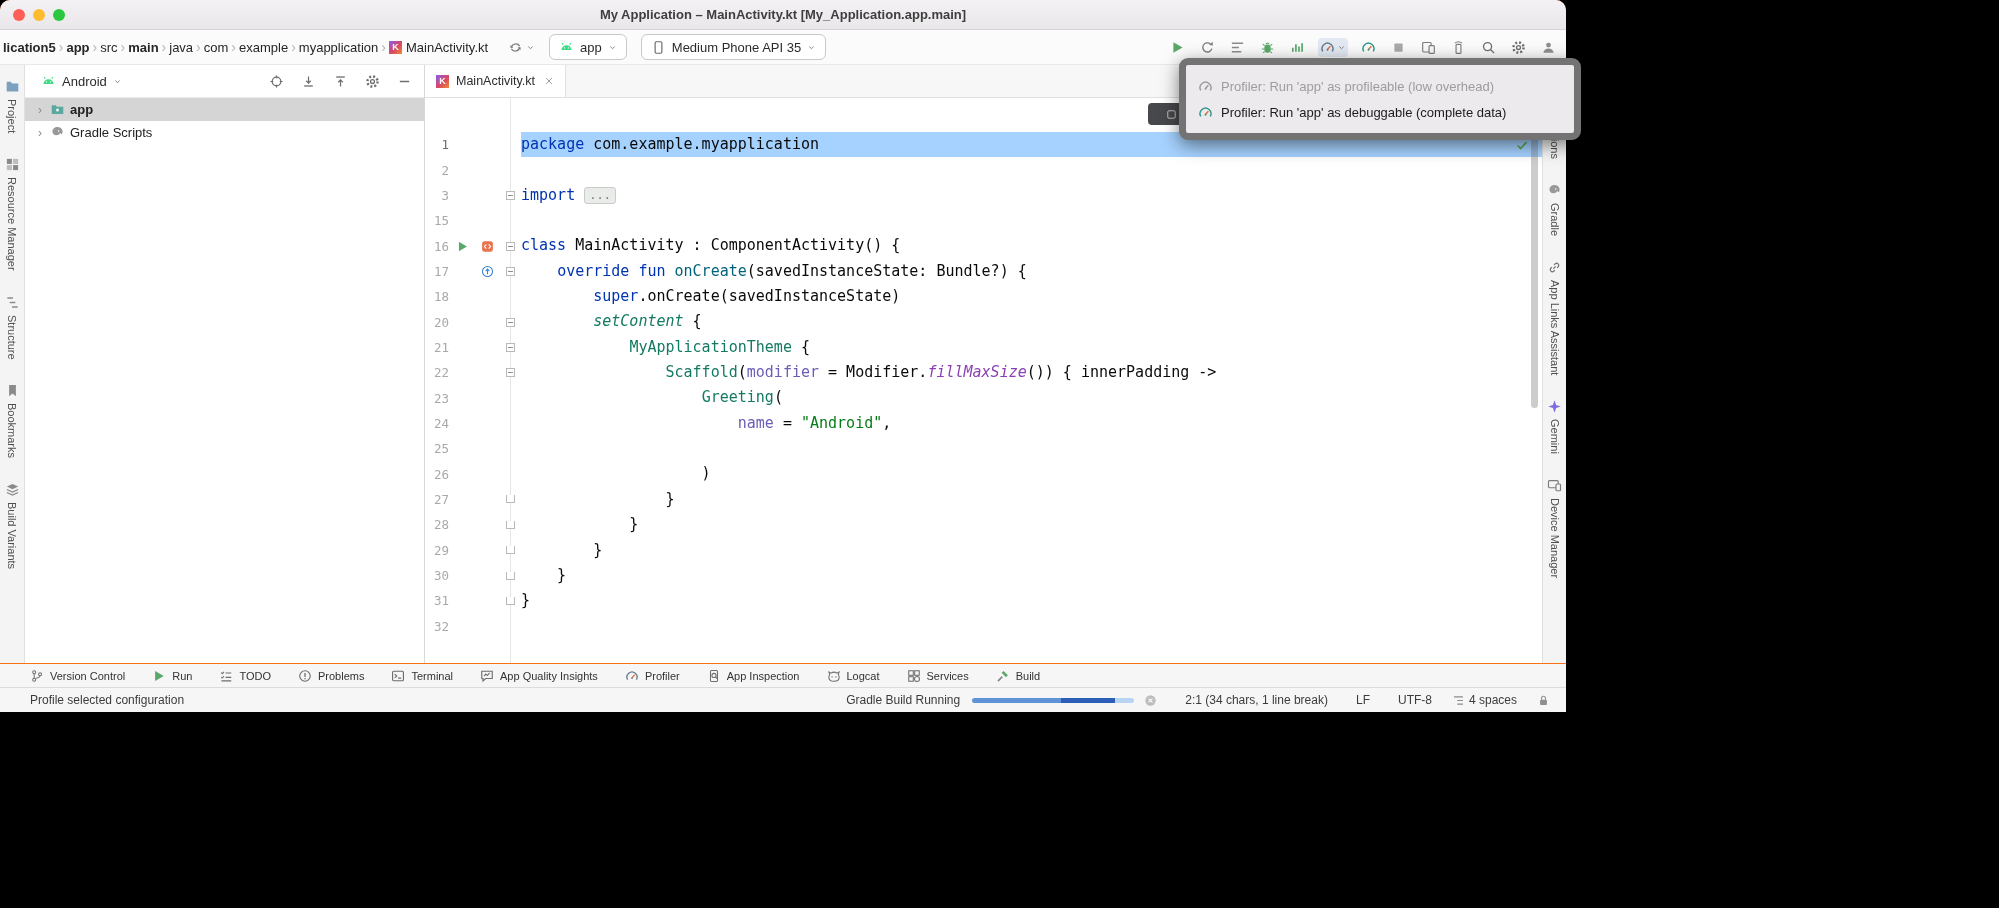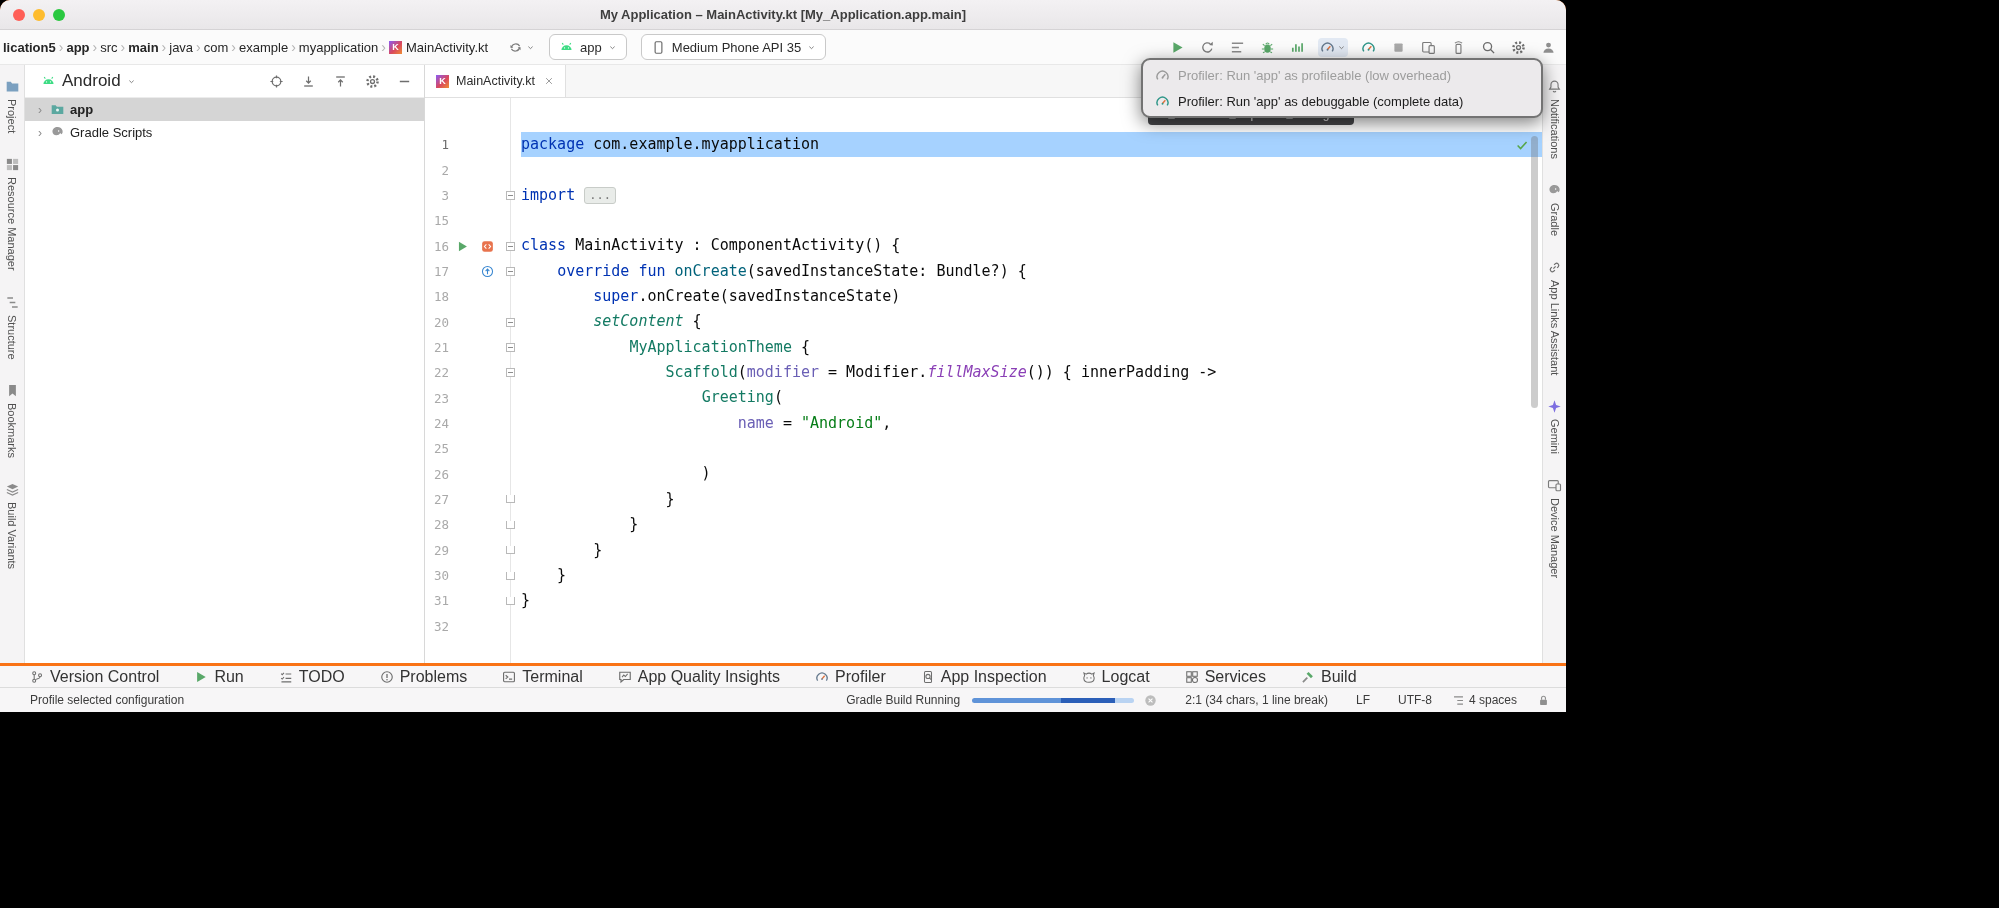--- a/index.html
+++ b/index.html
@@ -24,21 +24,21 @@
 .tactions{position:absolute;right:8px;top:0;height:100%;display:flex;align-items:center;gap:11px}
 .tbtn{display:inline-flex;align-items:center;gap:2px;padding:2px;border-radius:4px}
 .tbtn.act{background:#e2e9f3}
 .main{flex:1;display:flex;min-height:0}
 .stripe{background:#f5f4f5;display:flex;flex-direction:column;align-items:center;overflow:hidden;gap:24px;padding-top:14px}
 .lstripe{width:25px;border-right:1px solid #e0e0e0}
 .rstripe{width:24px;border-left:1px solid #e0e0e0}
 .sitem{display:flex;flex-direction:column;align-items:center;gap:5px}
 .vlabel{writing-mode:vertical-rl;font-size:11px;color:#4f4f4f}
 .project{width:400px;border-right:1px solid #d8d8d8;display:flex;flex-direction:column;background:#fff}
-.phead{height:33px;flex:none;border-bottom:1px solid #ececec;display:flex;align-items:center;gap:6px;padding:0 10px 0 16px;font-size:17px;color:#2b2b2b}
+.phead{height:33px;flex:none;border-bottom:1px solid #ececec;display:flex;align-items:center;gap:6px;padding:0 10px 0 16px;font-size:13px;color:#2b2b2b}
 .phicons{margin-left:auto;display:flex;gap:13px;align-items:center}
 .tree{font-size:13px;color:#222}
 .trow{height:23px;display:flex;align-items:center;gap:5px;padding-left:10px}
 .trow.tsel{background:#d5d5d5}
 .tchev{color:#8c8c8c;font-size:12px;width:10px;text-align:center}
 .editorcol{flex:1;display:flex;flex-direction:column;min-width:0;background:#fff}
 .tabbar{height:33px;flex:none;background:#f7f7f7;border-bottom:1px solid #e0e0e0;display:flex}
 .tab{display:flex;align-items:center;gap:6px;padding:0 10px;font-size:12.5px;color:#2b2b2b;background:#fff;border-right:1px solid #e0e0e0}
 .tclose{margin-left:2px;width:12px;height:12px}
 .kot{display:inline-flex;width:13px;height:13px;background:linear-gradient(135deg,#8a5cf5 0%,#d9485e 55%,#ef8e33 100%);color:#fff;font-size:9px;font-weight:bold;align-items:center;justify-content:center}
@@ -61,38 +61,38 @@
 .sg-fn{color:#00627a}
 .sg-cmp{color:#137a63}
 .sg-cmpi{color:#137a63;font-style:italic}
 .sg-arg{color:#6a5fb5}
 .sg-ext{color:#8a3fb6;font-style:italic}
 .sg-str{color:#067d17}
 .sg-p{color:#0a0a0a}
 .fchip{display:inline-block;background:#e9ece9;border:1px solid #c8ccc8;border-radius:3px;color:#7a7a7a;font-size:12px;line-height:15px;padding:0 4px;vertical-align:middle}
 .checkmark{position:absolute;top:40px;right:13px;width:14px;height:14px}
 .scrollthumb{position:absolute;top:38px;right:4px;width:7px;height:272px;border-radius:4px;background:rgba(110,110,110,.35)}
-.btoolbar{height:24px;flex:none;border-top:3px solid #f97316;background:#f7f6f7;display:flex;align-items:center;gap:35px;padding-left:30px;font-size:16px;color:#333;white-space:nowrap}
+.btoolbar{height:24px;flex:none;border-top:1px solid #f97316;background:#f7f6f7;display:flex;align-items:center;gap:27px;padding-left:30px;font-size:11px;color:#333;white-space:nowrap}
 .btitem{display:inline-flex;align-items:center;gap:6px}
 .btitem .icon{width:14px;height:14px}
 .statusbar{height:25px;flex:none;border-top:1px solid #dcdcdc;background:#f7f6f7;display:flex;align-items:center;font-size:12px;color:#3c3c3c;padding:0 16px 0 30px;white-space:nowrap}
 .sbbuild{margin-left:auto}
 .progress{width:162px;height:5px;border-radius:3px;overflow:hidden;display:flex;margin-left:12px}
 .progress .p1{width:55%;background:#5f93d8}
 .progress .p2{width:33%;background:#2b5fb8}
 .progress .p3{width:12%;background:#b9d3f2}
 .sbicon{width:13px;height:13px}
 .sbclose{margin-left:10px}
 .sblock{margin-left:20px}
 .sbitem{margin-left:28px}
 .sbind{display:inline-flex;align-items:center;gap:4px;margin-left:20px}
 .modebar{position:absolute;left:1148px;top:103px;width:206px;height:22px;background:#47484b;border-radius:4px;display:flex;align-items:center;justify-content:space-evenly;z-index:20;font-size:12px;color:#e6e6e6}
 .mode{display:inline-flex;align-items:center;gap:4px}
 .mode .icon{width:11px;height:11px}
-.popup{position:absolute;left:1141px;top:58px;width:402px;background:#eceaec;border:2px solid #737373;border-radius:9px;box-shadow:0 5px 18px rgba(0,0,0,.5);z-index:40;padding:2px 0;font-size:13px}
+.popup{position:absolute;left:1179px;top:58px;width:402px;background:#eceaec;border:7px solid #737373;border-radius:9px;box-shadow:0 5px 18px rgba(0,0,0,.5);z-index:40;padding:8px 0;font-size:13px}
 .prow{display:flex;align-items:center;gap:8px;height:26px;padding:0 12px;color:#1c1c1c}
 .prow.dis{color:#9d9d9d}
 </style>
 </head>
 <body>
 
 <div class="window">
   <div class="titlebar">
     <div class="traffic">
       <span class="tl red"></span>

